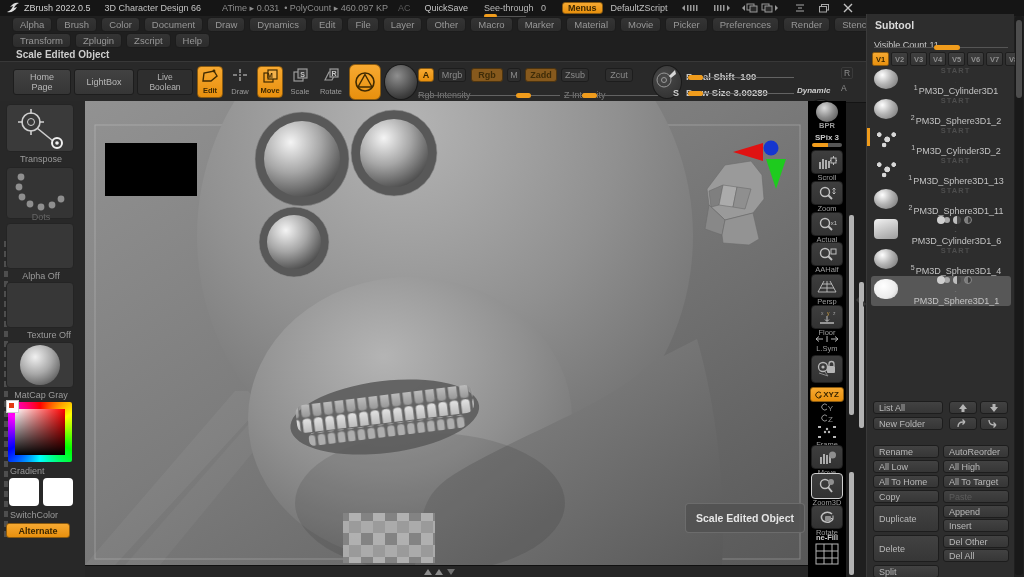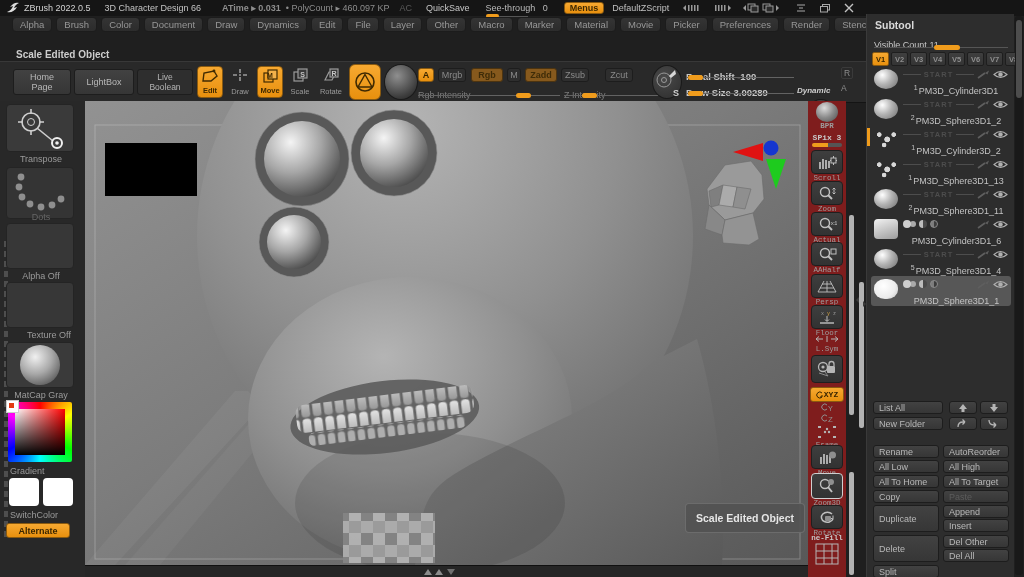--- a/index.html
+++ b/index.html
@@ -40,21 +40,21 @@
   .thumb{position:absolute;left:6px;width:68px;background:#3a3a3a;border:1px solid #242424;border-radius:4px;box-sizing:border-box;}
   .tray-label{position:absolute;left:4px;width:74px;text-align:center;font-size:9px;color:#9a9a9a;}
   
   #canvas{left:85px;top:101px;width:723px;height:464px;overflow:hidden;}
   #tooltip{position:absolute;left:600px;top:402px;width:118px;height:28px;background:rgba(82,82,82,.92);
            border:1px solid rgba(130,130,130,.55);border-radius:4px;display:flex;align-items:center;justify-content:center;
            color:#e6e6e6;font-size:10.5px;font-weight:bold;}
   #bottombar{left:85px;top:565px;width:723px;height:12px;background:#262626;border-top:1px solid #101010;
              display:flex;align-items:center;}
   
-  #shelf{left:808px;top:101px;width:38px;height:476px;background:#7f1d1d;font-family:Liberation Mono, monospace;}
+  #shelf{left:808px;top:101px;width:38px;height:476px;background:#000000;}
   .sh{position:absolute;left:2px;width:34px;text-align:center;color:#9d9d9d;font-size:7.5px;line-height:8px;}
   .shbox{width:30px;height:22px;margin:0 auto;background:linear-gradient(#3e3e3e,#323232);border:1px solid #1f1f1f;
          border-radius:4px;display:flex;align-items:center;justify-content:center;}
   
   #panel{left:866px;top:14px;width:148px;height:563px;background:#2d2d2d;border-left:1px solid #3a3a3a;box-sizing:border-box;}
   .tabs{position:absolute;left:5px;top:38px;display:flex;gap:2px;}
   .tab{width:15px;height:12px;border-radius:2px;background:linear-gradient(#3f3f3f,#343434);border:1px solid #1e1e1e;
        color:#8f8f8f;font-size:7.5px;font-weight:bold;display:flex;align-items:center;justify-content:center;}
   .tab.is-active{background:linear-gradient(#f7a931,#e8900e);color:#3a2600;border-color:#8a5a10;}
   #st-list{position:absolute;left:4px;top:52px;width:140px;}
@@ -62,21 +62,21 @@
   .st-row.is-selected{background:#575757;border-radius:3px;}
   .st-thumb{position:absolute;left:3px;top:3px;width:24px;height:20px;}
   .t-sphere{border-radius:50%;background:radial-gradient(circle at 35% 30%,#ffffff,#b3b3b3 45%,#6b6b6b);}
   .t-box{border-radius:4px;background:linear-gradient(160deg,#f2f2f2,#9c9c9c);}
   .t-white{border-radius:45%;background:radial-gradient(circle at 40% 35%,#fff,#ececec 60%,#bdbdbd);}
   .t-dots{background:
      radial-gradient(circle at 22% 28%,#d8d8d8 2px,transparent 2.6px),
      radial-gradient(circle at 55% 52%,#d8d8d8 2.6px,transparent 3.2px),
      radial-gradient(circle at 82% 28%,#d8d8d8 2px,transparent 2.6px),
      radial-gradient(circle at 42% 80%,#d8d8d8 2px,transparent 2.6px);}
-  .st-icons{margin-left:32px;height:16px;display:flex;align-items:center;gap:3px;padding-right:3px;}
+  .st-icons{margin-left:32px;height:16px;display:flex;align-items:center;gap:3px;padding-right:3px;flex-direction:column;}
   .st-row .grp-start{display:none;flex:1;align-items:center;gap:3px;}
   .st-row.is-start .grp-start{display:flex;}
   .st-row .grp-pp{display:flex;flex:1;align-items:center;gap:3px;}
   .sline{flex:1;height:1px;background:#4d4d4d;}
   .start-t{font-size:7.5px;font-weight:bold;color:#4d4d4d;letter-spacing:1px;}
   .st-name{margin-left:30px;height:12px;line-height:11px;text-align:center;font-size:9px;color:#c3c3c3;}
   .badge{font-size:7px;vertical-align:4px;color:#c3c3c3;margin-right:1px;}
   .ppc{width:8px;height:8px;border-radius:50%;display:inline-block;}
   .pp-pair{background:#cfcfcf;box-shadow:6px 0 0 -1px #a9a9a9;margin-right:5px;}
   .pp-moon{background:linear-gradient(90deg,#bdbdbd 50%,#4a4a4a 50%);}
@@ -90,21 +90,21 @@
 <body>
 
 <div id="root">
 
   <div id="titlebar" class="abs">
     <svg width="14" height="12" viewBox="0 0 14 12" style="margin:0 4px 0 6px;">
       <path d="M1,10 C4,9 6,7 7,4 L4,5 C7,1 10,0 13,1 C10,2 9,4 8,6 L11,5 C9,9 5,11 1,10 Z" fill="#dcdcdc"></path>
     </svg>
     <span style="color:#d2d2d2;margin-right:14px;">ZBrush 2022.0.5</span>
     <span style="color:#c4c4c4;margin-right:16px;">3D Character Design 66</span>
-    <span class="dim" style="margin-left:5px;font-weight:bold;">ATime ▸ 0.031</span>
+    <span class="dim" style="margin-left:5px;">ATime ▸ 0.031</span>
     <span class="dim" style="margin-left:5px;">• PolyCount ▸ 460.097 KP</span>
     <span class="vdim" style="margin-left:10px;">AC</span>
     <span style="margin-left:14px;color:#c6c6c6;">QuickSave</span>
     <span style="margin-left:16px;position:relative;">
       <span>See-through</span>
       <span style="margin-left:5px;">0</span>
       <span style="position:absolute;left:0;bottom:-4px;width:42px;height:1px;background:#555;"></span>
       <span style="position:absolute;left:0;bottom:-5px;width:13px;height:4px;background:#f09c1c;border-radius:2px;"></span>
     </span>
     <span class="orange-btn" style="margin-left:16px;padding:0 5px;font-size:9px;">Menus</span>
@@ -161,20 +161,27 @@
       <button class="menu-btn">Marker</button>
       <button class="menu-btn">Material</button>
       <button class="menu-btn">Movie</button>
       <button class="menu-btn">Picker</button>
       <button class="menu-btn">Preferences</button>
       <button class="menu-btn">Render</button>
       <button class="menu-btn">Stencil</button>
       <button class="menu-btn">Stroke</button>
       <button class="menu-btn">Texture</button>
       <button class="menu-btn">Tool</button>
+    </div>
+  <div class="abs menurow" style="left:12px;top:33px;width:400px;height:15px;">
+
+  <button class="menu-btn">Transform</button>
+      <button class="menu-btn">Zplugin</button>
+      <button class="menu-btn">Zscript</button>
+      <button class="menu-btn">Help</button>
     </div>
   <div class="abs" style="left:16px;top:49px;font-size:10px;font-weight:bold;color:#cdcdcd;">Scale Edited Object</div>
 
   <div id="toolbar" class="abs">
     <button class="btn abs" style="left:13px;top:7px;width:58px;height:26px;font-size:9px;">Home Page</button>
     <button class="btn abs" style="left:74px;top:7px;width:60px;height:26px;font-size:9px;">LightBox</button>
     <button class="btn flat abs" style="left:137px;top:7px;width:56px;height:26px;font-size:8.5px;color:#b5b5b5;">Live Boolean</button>
 
     <div class="tool-ic orange abs" style="left:197px;top:4px;width:26px;height:32px;">
       <svg width="18" height="14" viewBox="0 0 18 14">

